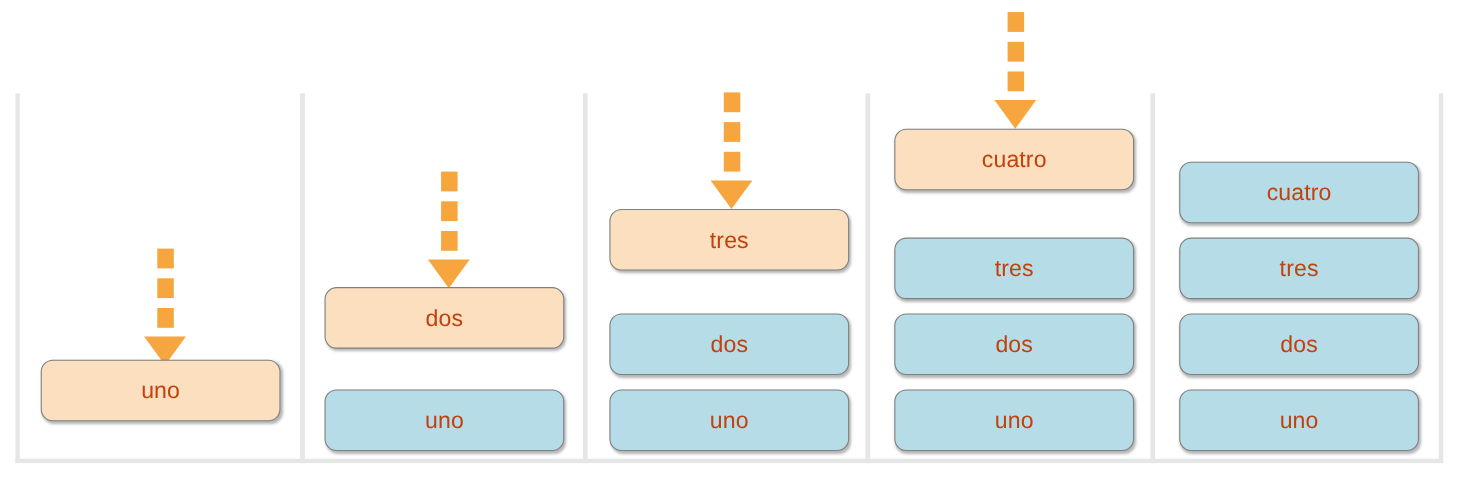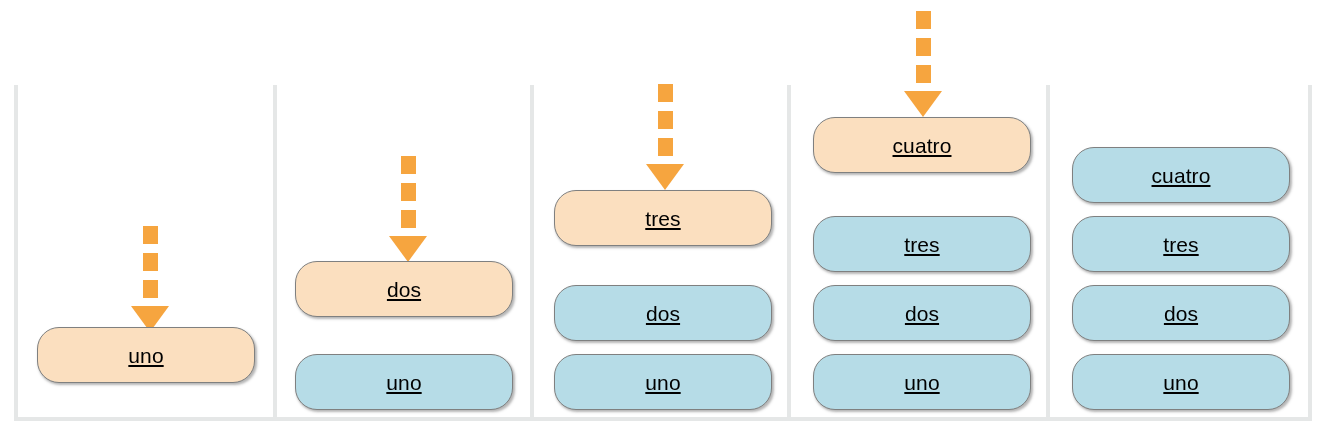--- a/index.html
+++ b/index.html
@@ -27,31 +27,30 @@
     border-right: 4px solid #e5e7e7;
     border-bottom: 4px solid #e5e7e7;
     background: transparent;
   }
 
   
   .box {
     position: absolute;
     box-sizing: border-box;
     height: 56px;
-    border-radius: 22px;
+    border-radius: 11px;
     border: 1.5px solid #7f8080;
     display: flex;
     align-items: center;
     justify-content: center;
     font-size: 21px;
-    color: #000000;
+    color: #c2410c;
     letter-spacing: .1px;
     box-shadow: 1.5px 2px 2.5px rgba(90,90,90,0.45);
     line-height: 1;
-    text-decoration: underline;
   }
   .box.orange { background: #fbdfbf; }
   .box.blue   { background: #b6dce7; }
 
   
   .arrow {
     position: absolute;
     width: 40px;
     display: flex;
     flex-direction: column;

